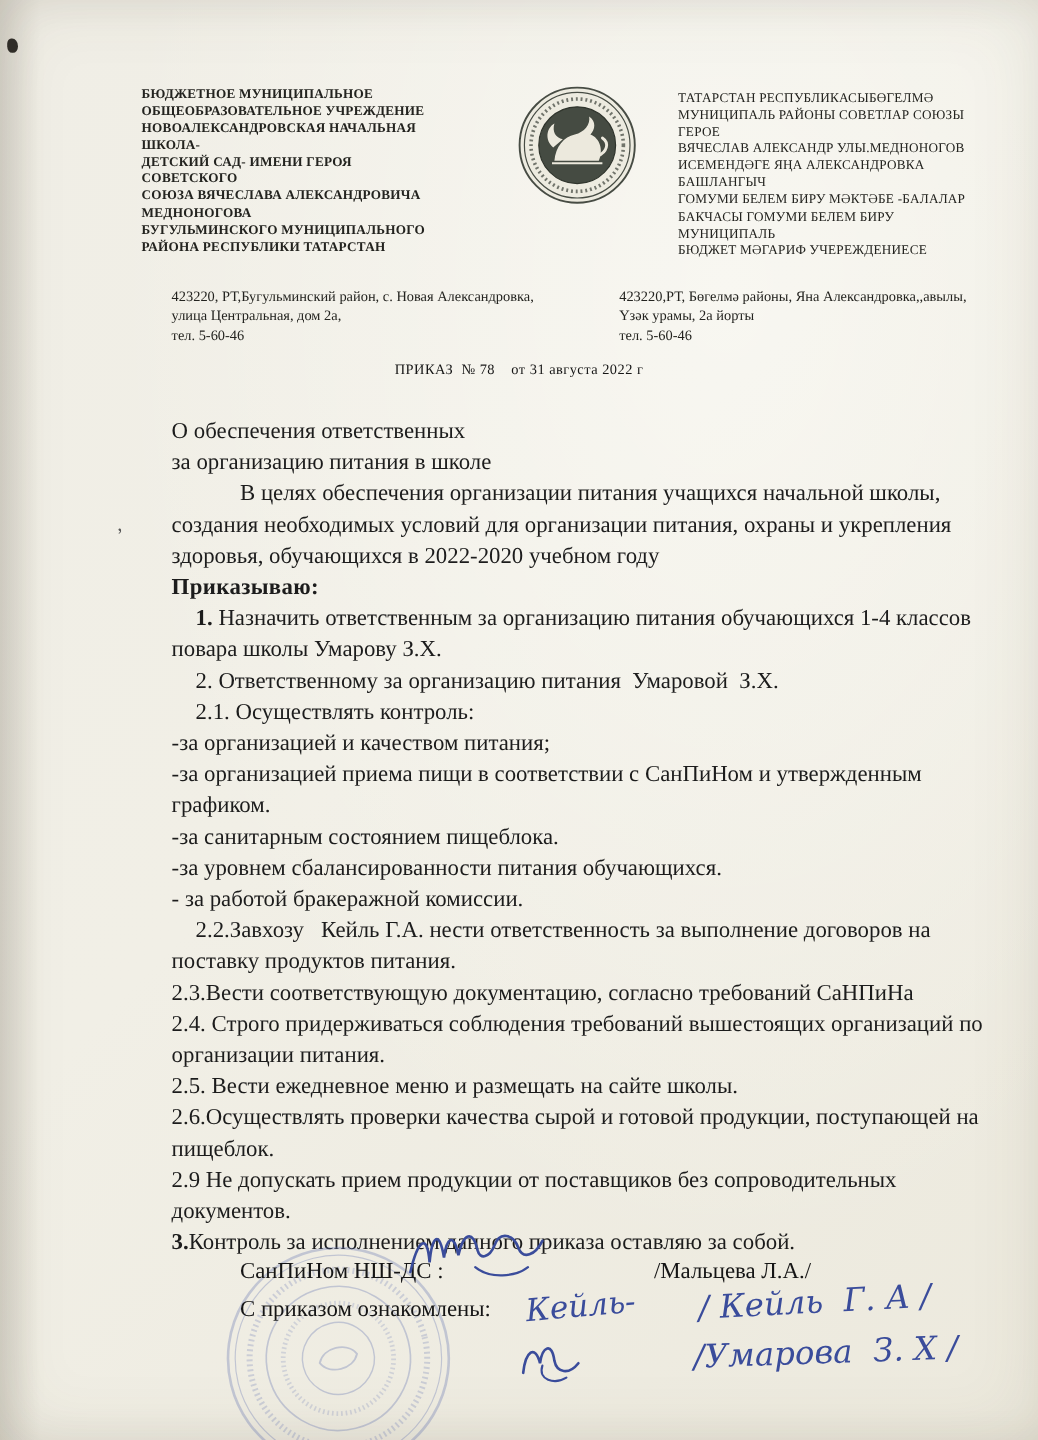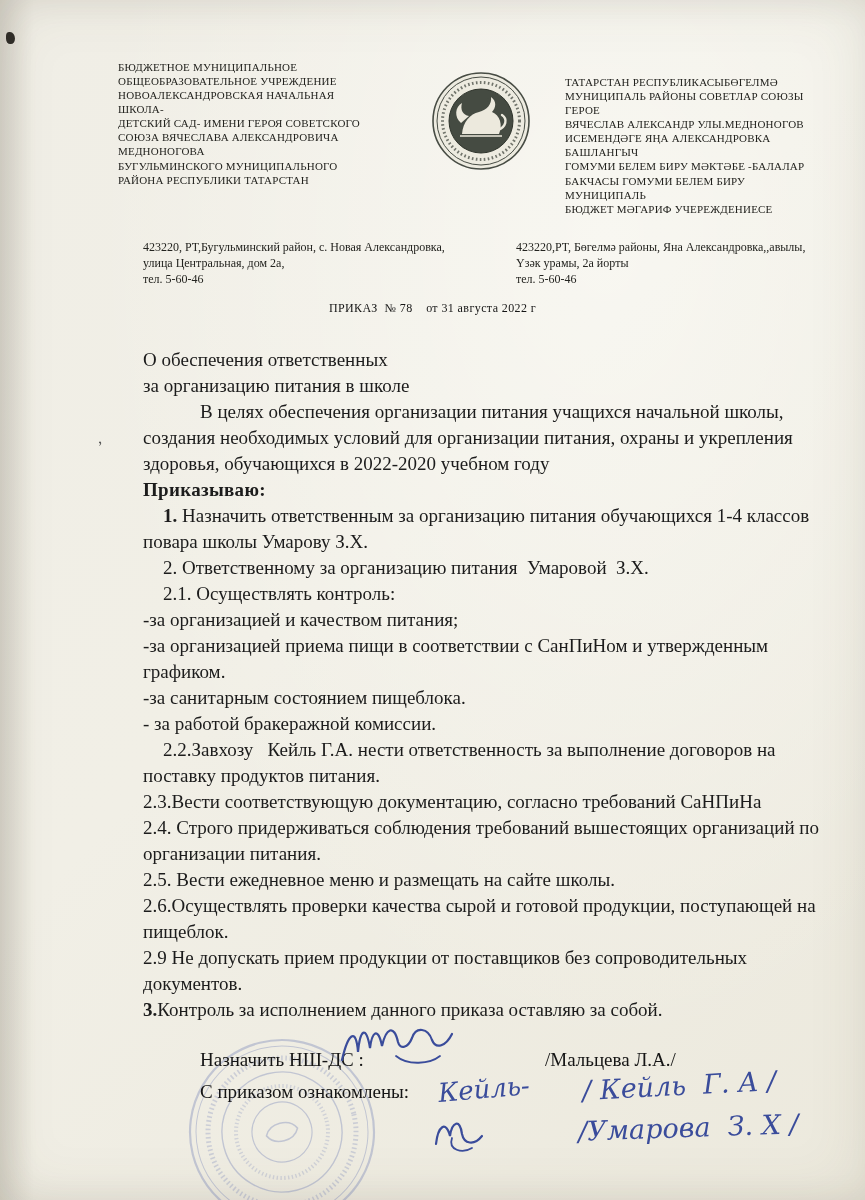--- a/index.html
+++ b/index.html
@@ -32,21 +32,21 @@
   .edge-shade{left:0;top:0;width:34px;height:1200px;background:linear-gradient(90deg,rgba(70,60,40,.10),rgba(0,0,0,0));pointer-events:none;}
 </style>
 </head>
 <body>
 
 <div class="page">
 
   <div class="abs speck" style="left:6px;top:32px;"></div>
   <div class="abs edge-shade"></div>
 
-  <div class="abs hdr" style="left:118px;top:60px;width:252px;">БЮДЖЕТНОЕ  МУНИЦИПАЛЬНОЕ
+  <div class="abs hdr" style="left:118px;top:72px;width:252px;font-weight:bold;">БЮДЖЕТНОЕ  МУНИЦИПАЛЬНОЕ
 ОБЩЕОБРАЗОВАТЕЛЬНОЕ УЧРЕЖДЕНИЕ
 НОВОАЛЕКСАНДРОВСКАЯ  НАЧАЛЬНАЯ ШКОЛА-
 ДЕТСКИЙ САД- ИМЕНИ  ГЕРОЯ СОВЕТСКОГО
 СОЮЗА  ВЯЧЕСЛАВА  АЛЕКСАНДРОВИЧА
 МЕДНОНОГОВА
 БУГУЛЬМИНСКОГО МУНИЦИПАЛЬНОГО
 РАЙОНА  РЕСПУБЛИКИ  ТАТАРСТАН</div>
 
   <div class="abs hdr" style="left:565px;top:75px;width:262px;">ТАТАРСТАН РЕСПУБЛИКАСЫБӨГЕЛМӘ
 МУНИЦИПАЛЬ РАЙОНЫ СОВЕТЛАР СОЮЗЫ ГЕРОЕ
@@ -87,20 +87,21 @@
     <p>О обеспечения ответственных</p>
     <p>за организацию питания в школе</p>
     <p class="indent-lg">В целях обеспечения организации питания учащихся начальной школы, создания необходимых условий для организации питания, охраны и укрепления здоровья, обучающихся в 2022-2020 учебном году</p>
     <p class="center-bold">Приказываю:</p>
     <p class="indent-sm"><b class="bp">1.</b><span> Назначить ответственным за организацию питания обучающихся 1-4 классов  повара школы Умарову З.Х.</span></p>
     <p class="indent-sm">2. Ответственному за организацию питания  Умаровой  З.Х.</p>
     <p class="indent-sm">2.1. Осуществлять контроль:</p>
     <p>-за организацией и качеством питания;</p>
     <p>-за организацией приема пищи в соответствии с СанПиНом и утвержденным графиком.</p>
     <p>-за санитарным состоянием пищеблока.</p>
+    <p>-за уровнем сбалансированности питания обучающихся.</p>
     <p>- за работой бракеражной комиссии.</p>
     <p class="indent-sm">2.2.Завхозу   Кейль Г.А. нести ответственность за выполнение договоров на поставку продуктов питания.</p>
     <p>2.3.Вести соответствующую документацию, согласно требований СаНПиНа</p>
     <p>2.4. Строго придерживаться соблюдения требований вышестоящих организаций по организации питания.</p>
     <p>2.5. Вести ежедневное меню и размещать на сайте школы.</p>
     <p>2.6.Осуществлять проверки качества сырой и готовой продукции, поступающей на пищеблок.</p>
     <p>2.9 Не допускать прием продукции от поставщиков без сопроводительных документов.</p>
     <p><b class="bp">3.</b><span>Контроль за исполнением данного приказа оставляю за собой.</span></p>
   </div>
 
@@ -111,21 +112,21 @@
       <circle cx="100" cy="100" r="92" fill="none" stroke="#5b6cae" stroke-width="2.2"></circle>
       <circle cx="100" cy="100" r="86" fill="none" stroke="#5b6cae" stroke-width="1"></circle>
       <circle cx="100" cy="100" r="74" fill="none" stroke="#5b6cae" stroke-width="5" stroke-dasharray="1.6 2.6" opacity="0.8"></circle>
       <circle cx="100" cy="100" r="60" fill="none" stroke="#5b6cae" stroke-width="1.4"></circle>
       <circle cx="100" cy="100" r="46" fill="none" stroke="#5b6cae" stroke-width="4" stroke-dasharray="1.4 2.4" opacity="0.7"></circle>
       <circle cx="100" cy="100" r="30" fill="none" stroke="#5b6cae" stroke-width="1.2"></circle>
       <path d="M84 100 C90 88 110 88 116 100 C110 112 90 112 84 100 Z" fill="none" stroke="#5b6cae" stroke-width="1.6"></path>
     </svg>
   </div>
 
-  <div class="abs sig-label" style="left:200px;top:1049px;">Назначить НШ-ДС :</div>
+  <div class="abs sig-label" style="left:200px;top:1049px;">СанПиНом НШ-ДС :</div>
 
   <div class="abs" style="left:338px;top:1018px;width:130px;height:52px;">
     <svg width="130" height="52" viewBox="0 0 130 52">
       <path d="M4 42 C10 16 18 8 20 34 C22 12 28 6 32 30 C34 14 40 8 44 28 C48 10 56 6 60 24 C62 32 70 30 74 20 C78 8 90 10 94 22 C98 32 108 28 114 16" fill="none" stroke="#3a4c9b" stroke-width="2.2" stroke-linecap="round"></path>
       <path d="M58 38 C70 48 92 46 102 38" fill="none" stroke="#3a4c9b" stroke-width="1.8" stroke-linecap="round"></path>
     </svg>
   </div>
 
   <div class="abs sig-label" style="left:545px;top:1049px;">/Мальцева Л.А./</div>
 

